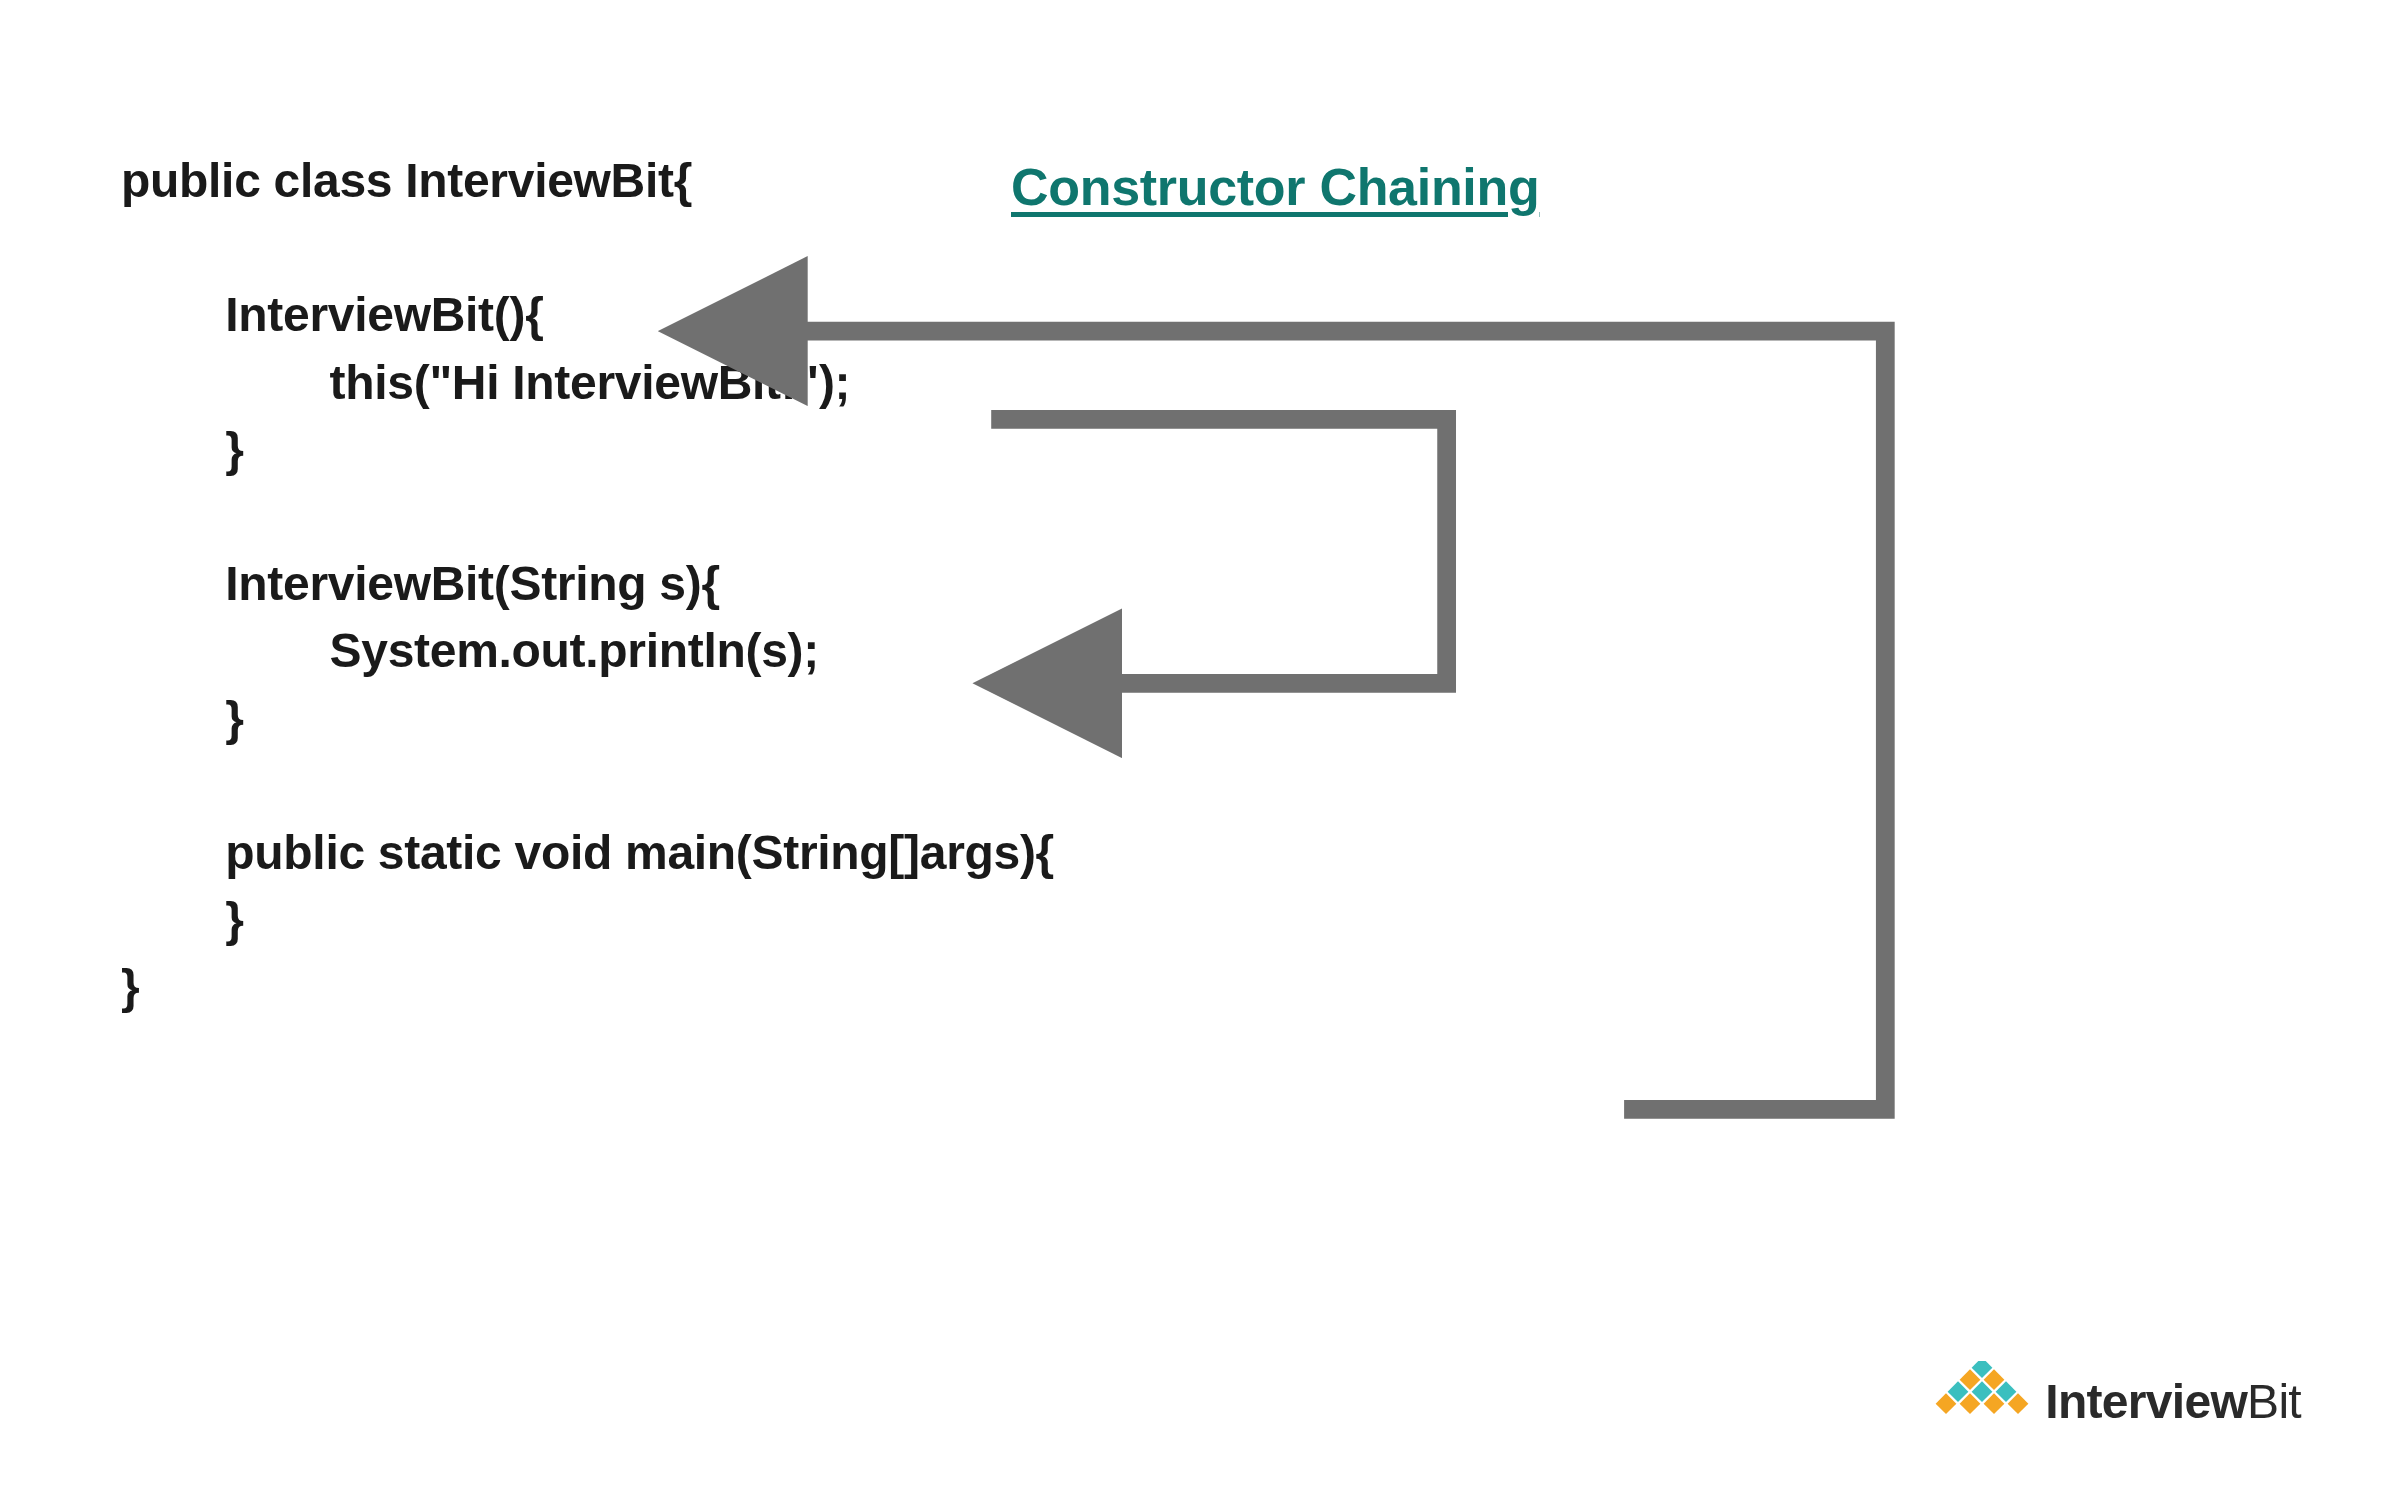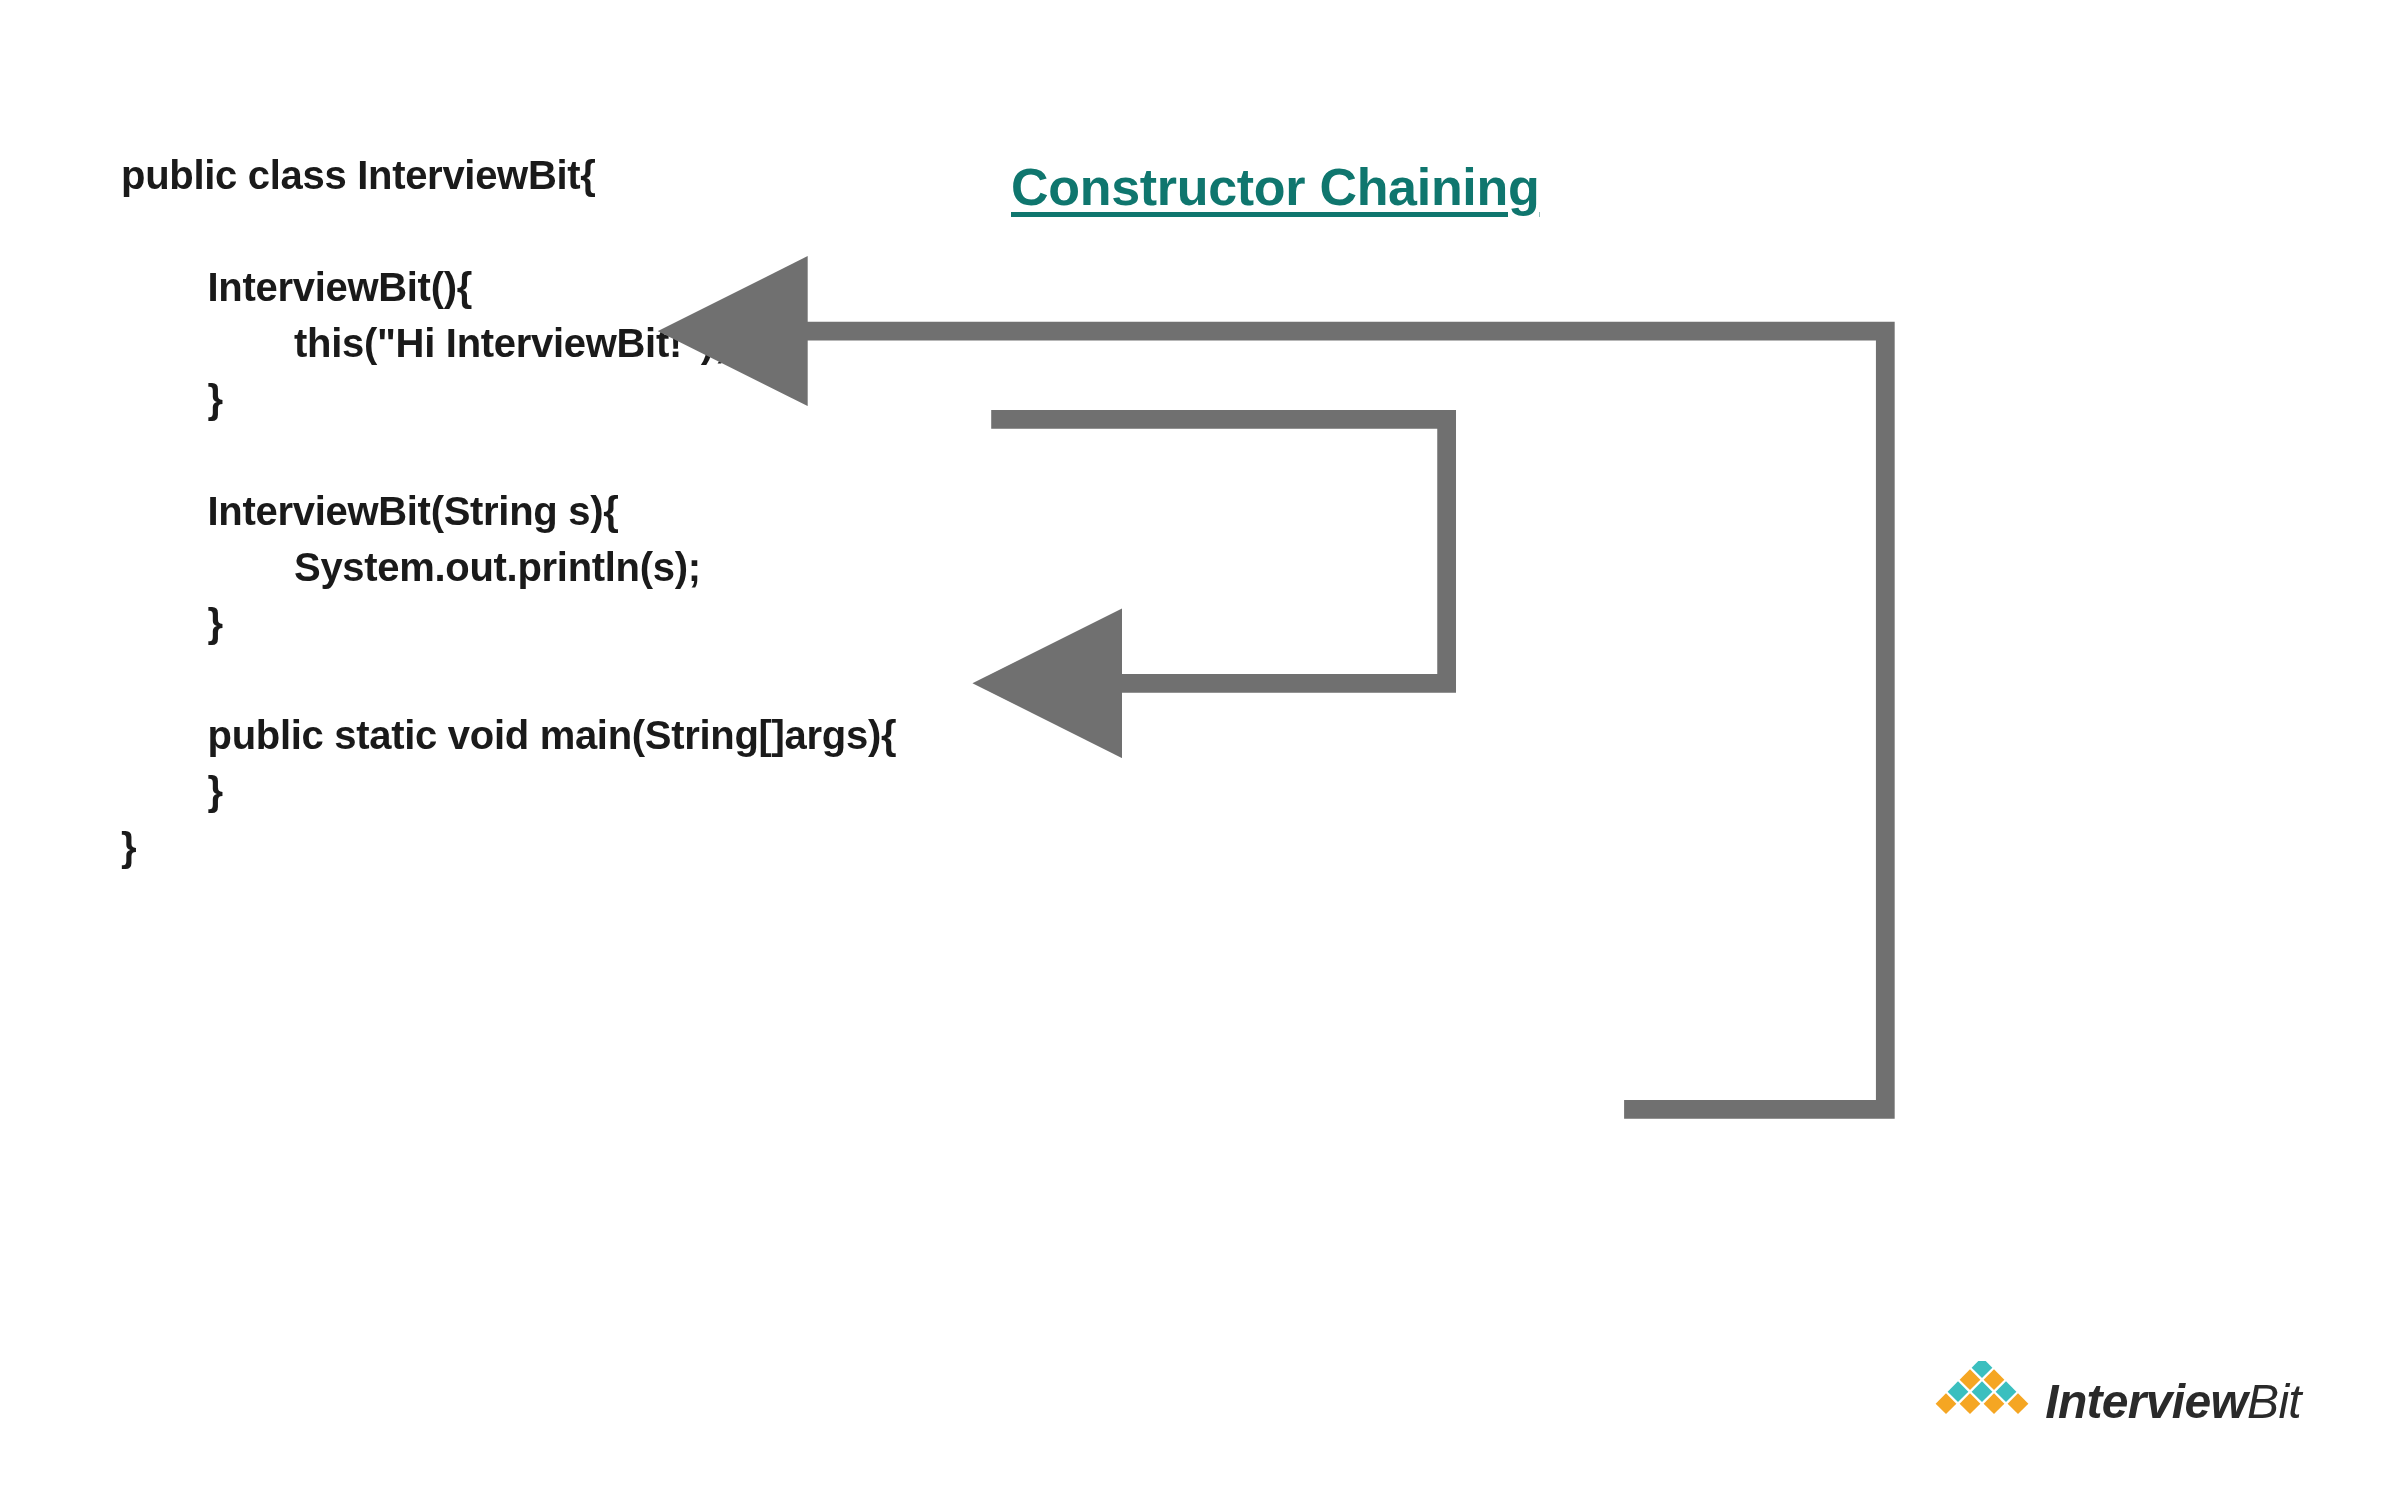--- a/index.html
+++ b/index.html
@@ -7,21 +7,21 @@
     width: 2401px;
     height: 1508px;
     background: #ffffff;
     font-family: "Segoe UI", "Helvetica Neue", Arial, sans-serif;
     position: relative;
   }
   .code-block {
     position: absolute;
     left: 121px;
     top: 147px;
-    font-size: 40px;
+    font-size: 48px;
     font-weight: 700;
     color: #1a1a1a;
     line-height: 1.4;
     letter-spacing: -0.3px;
   }
   .code-line { white-space: pre; }
   .heading {
     position: absolute;
     font-size: 52px;
     font-weight: 700;
@@ -44,21 +44,20 @@
     bottom: 67px;
     display: flex;
     align-items: center;
     gap: 13.4px;
   }
   .logo-text {
     font-size: 48px;
     font-weight: 400;
     color: #2a2a2a;
     letter-spacing: -0.7px;
-    font-style: italic;
   }
   .logo-text b { font-weight: 700; }
 </style>
 </head>
 <body>
 
 <div class="heading" style="left:1011px; top:157px;">Constructor Chaining</div>
 
 <div class="code-block">
   <div class="code-line">public class InterviewBit{</div>

